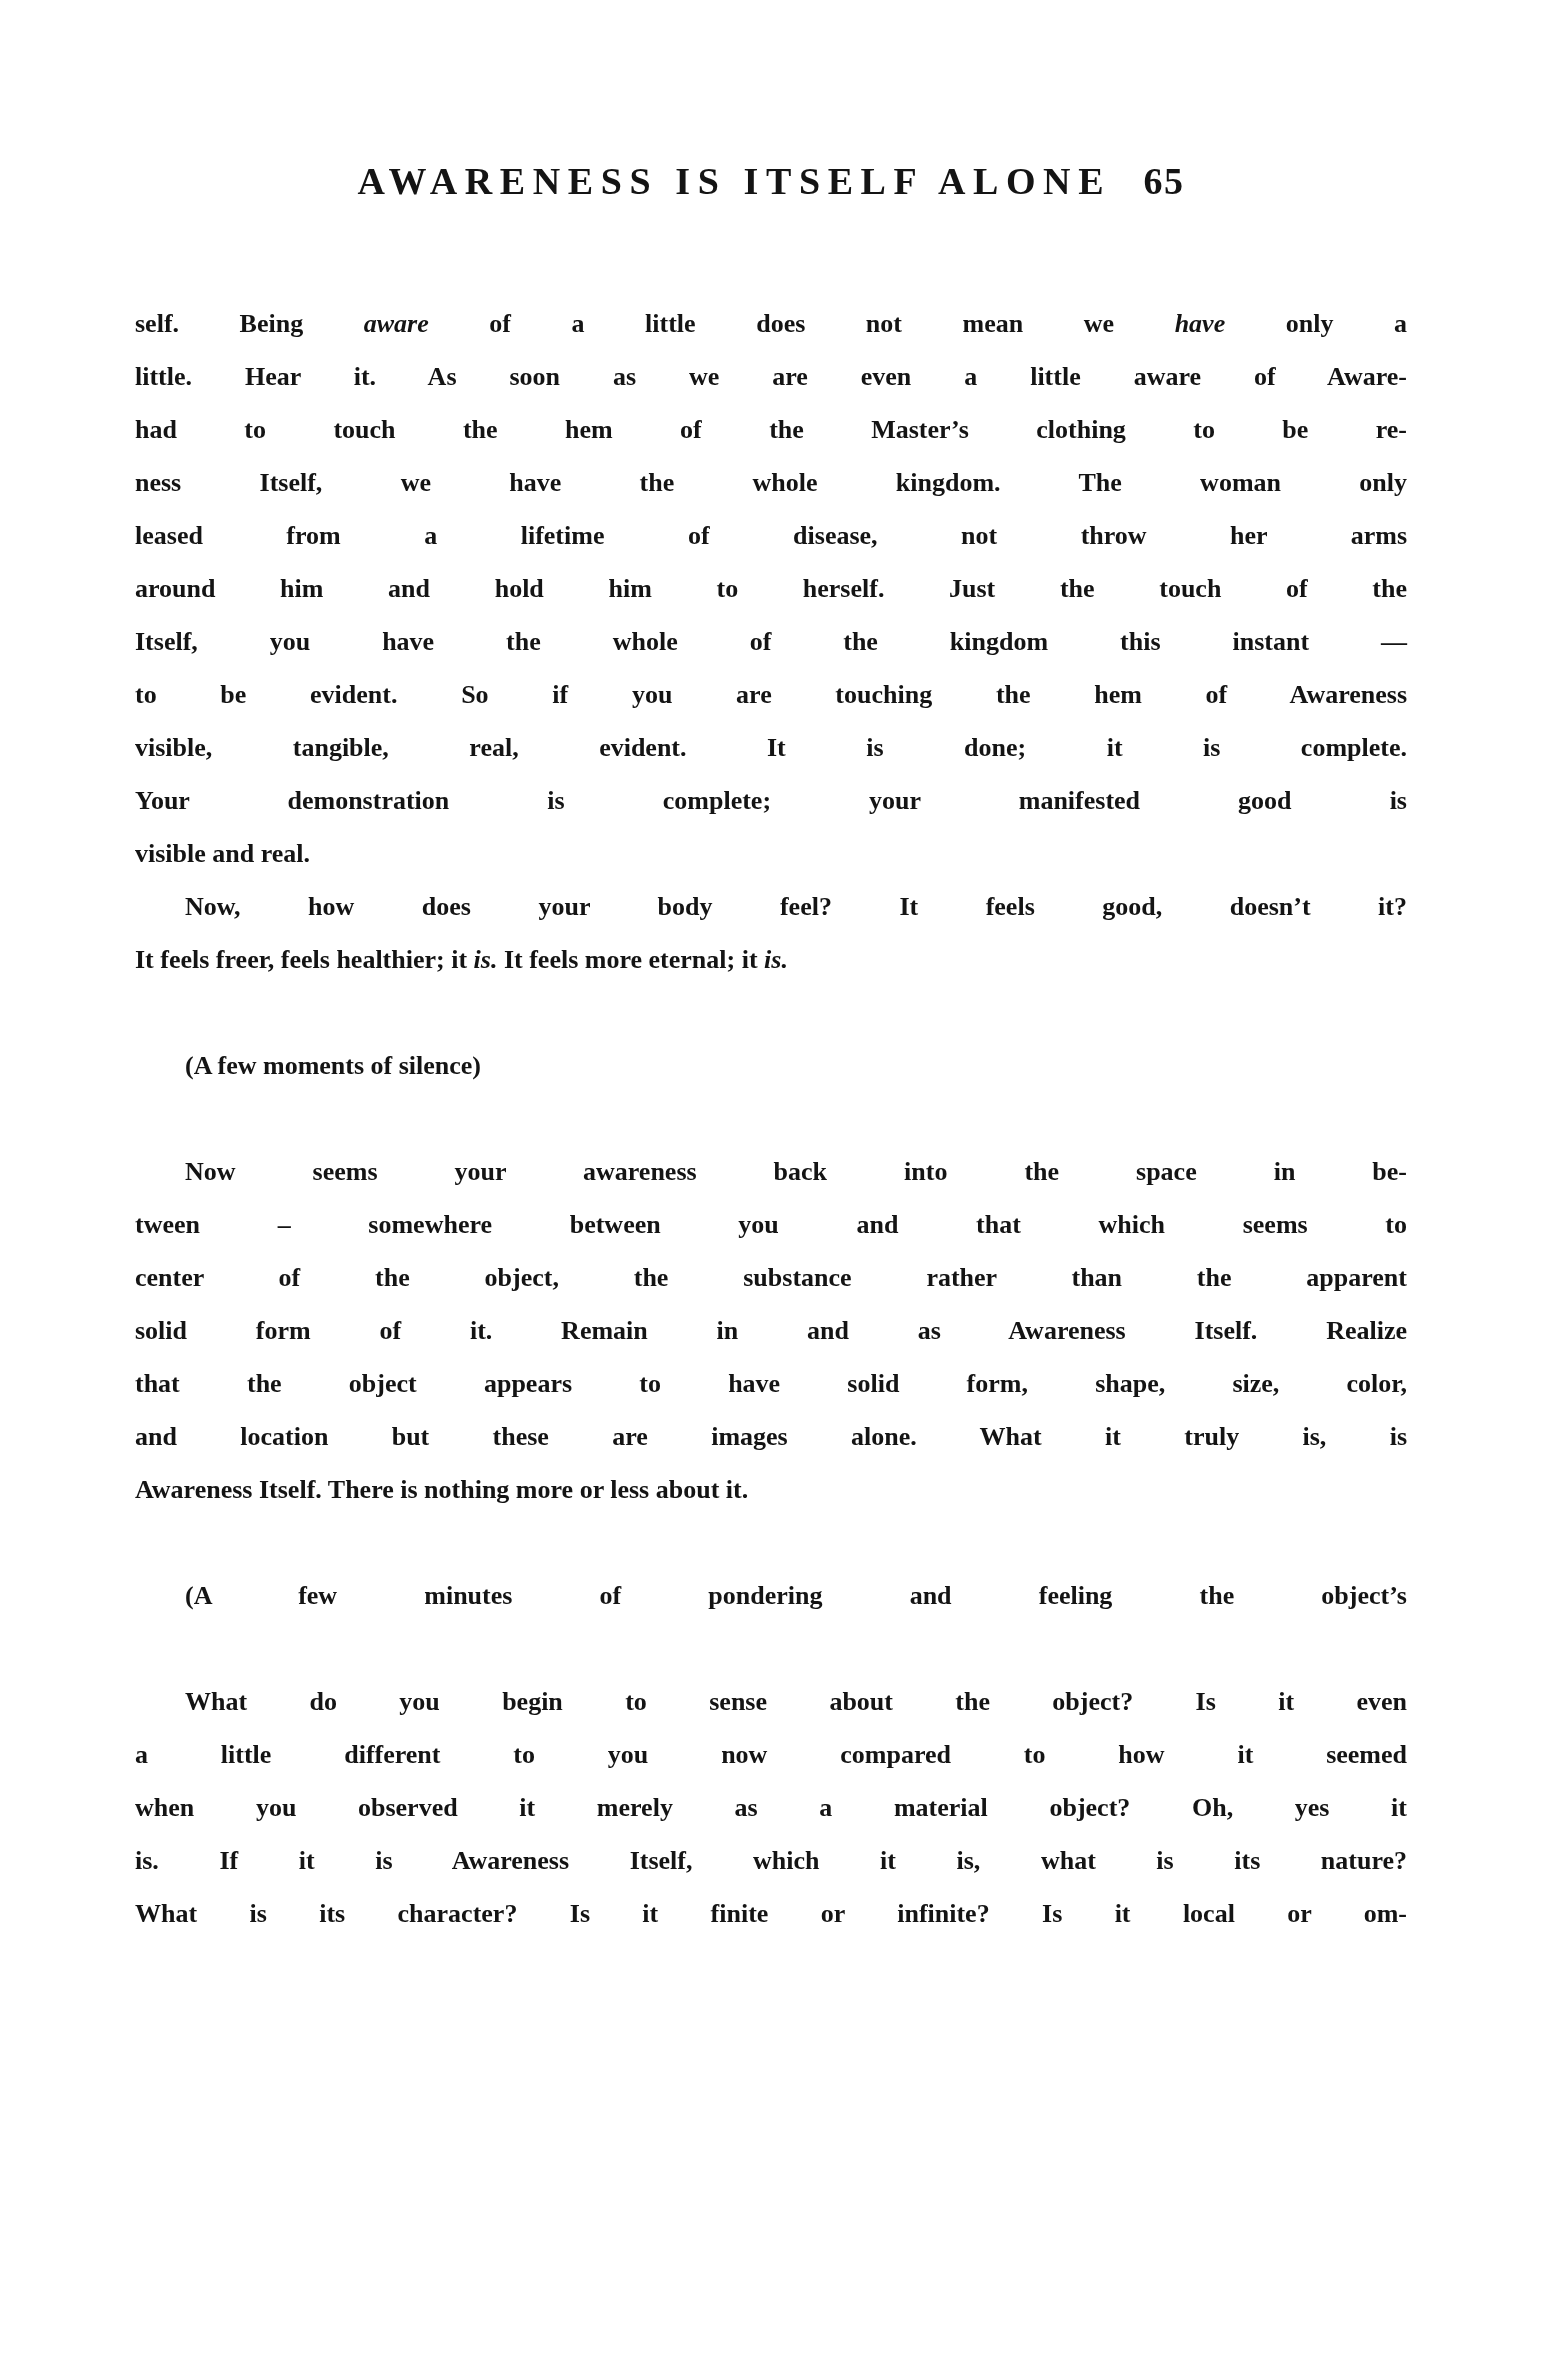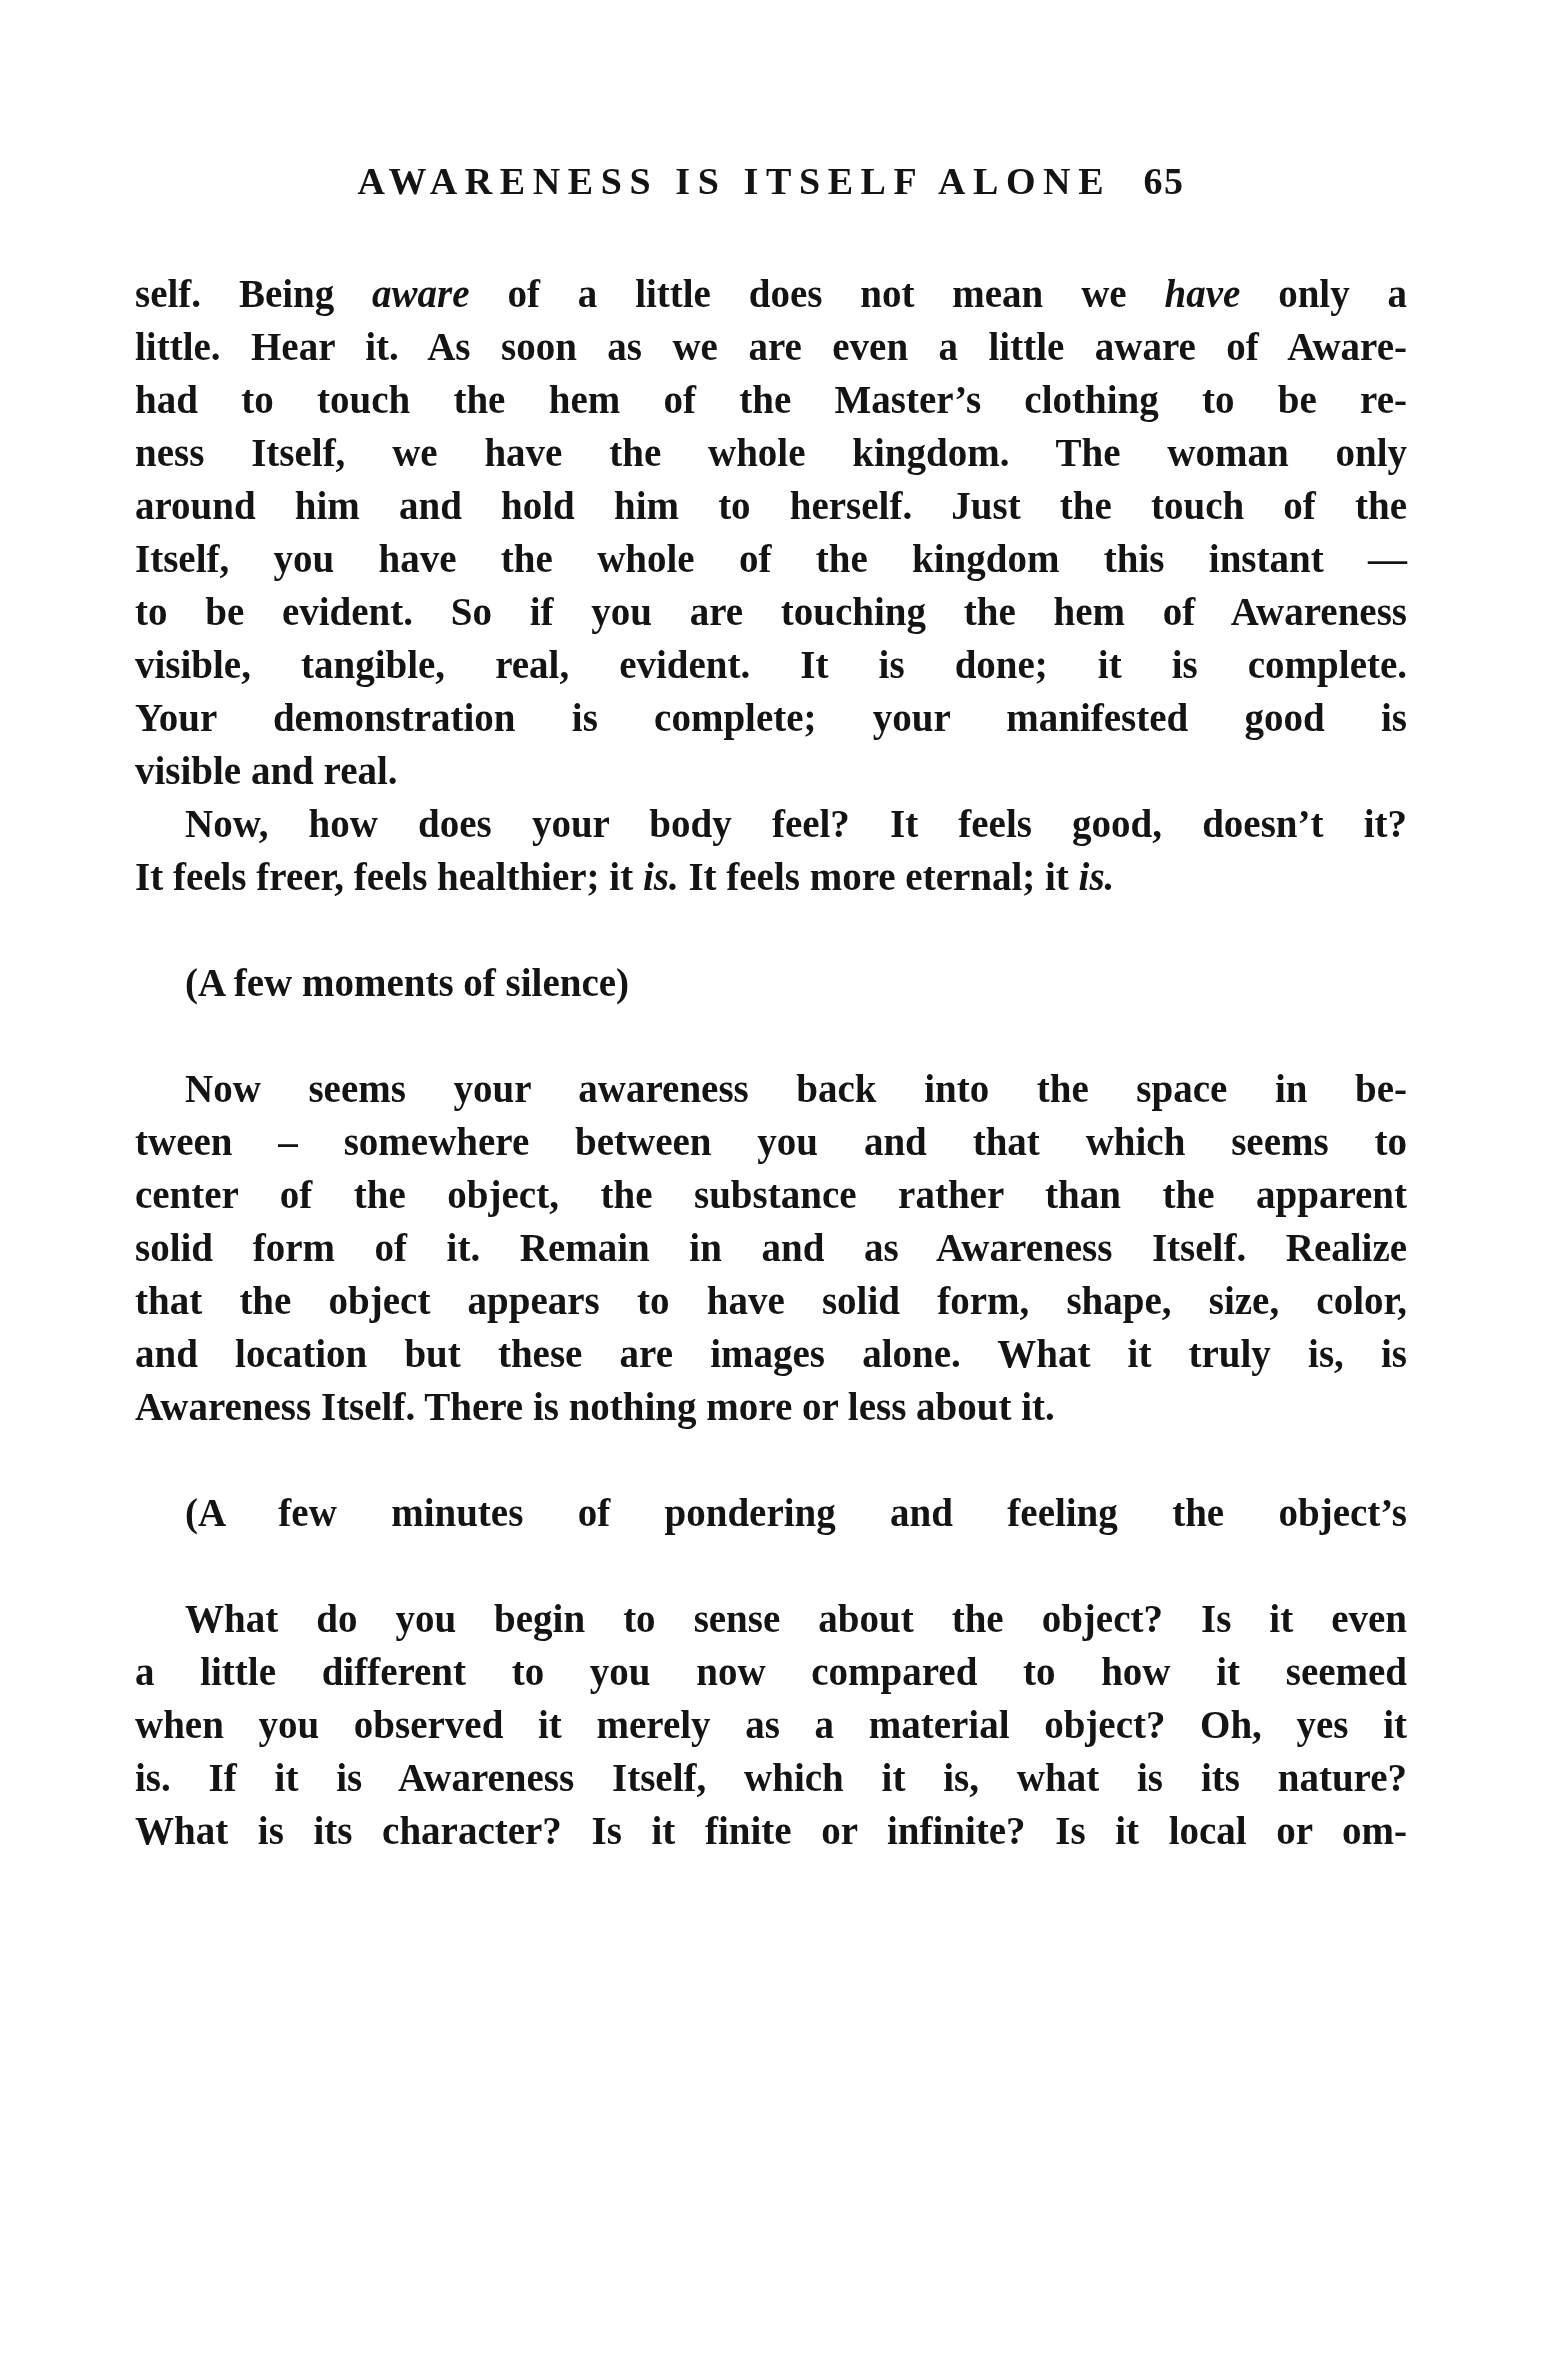--- a/index.html
+++ b/index.html
@@ -23,24 +23,24 @@
     line-height: 1.1;
     letter-spacing: 0.20em;
     color: #141414;
   }
   .running-head .pagenum {
     margin-left: 0.85em;
     letter-spacing: 0.04em;
   }
   .body-text {
     position: absolute;
-    top: 267px;
+    top: 297px;
     left: 135px;
     width: 1272px;
-    font-size: 39px;
+    font-size: 26px;
     line-height: 53px;
     color: #141414;
   }
   .line { min-height: 53px; text-align: left; }
   .line.justify { text-align: justify; text-align-last: justify; }
   .line.indent { padding-left: 50px; }
   .italic { font-style: italic; }
   .gap { height: 53px; }
 </style>
 </head>
@@ -48,20 +48,21 @@
 
 <div class="page" style="color: rgb(20, 20, 20);">
   <div class="running-head">
     <span>AWARENESS IS ITSELF ALONE</span><span class="pagenum">65</span>
   </div>
   <div class="body-text">
       <div class="line justify"><span>self. Being </span><span class="italic">aware</span><span> of a little does not mean we </span><span class="italic">have</span><span> only a</span></div>
       <div class="line justify"><span>little. Hear it. As soon as we are even a little aware of Aware-</span></div>
       <div class="line justify"><span>had to touch the hem of the Master’s clothing to be re-</span></div>
       <div class="line justify"><span>ness Itself, we have the whole kingdom. The woman only</span></div>
+      <div class="line justify"><span>leased from a lifetime of disease, not throw her arms</span></div>
       <div class="line justify"><span>around him and hold him to herself. Just the touch of the</span></div>
       <div class="line justify"><span>Itself, you have the whole of the kingdom this instant —</span></div>
       <div class="line justify"><span>to be evident. So if you are touching the hem of Awareness</span></div>
       <div class="line justify"><span>visible, tangible, real, evident. It is done; it is complete.</span></div>
       <div class="line justify"><span>Your demonstration is complete; your manifested good is</span></div>
       <div class="line"><span>visible and real.</span></div>
       <div class="line justify indent"><span>Now, how does your body feel? It feels good, doesn’t it?</span></div>
       <div class="line"><span>It feels freer, feels healthier; it </span><span class="italic">is.</span><span> It feels more eternal; it </span><span class="italic">is.</span></div>
       <div class="gap"></div>
       <div class="line indent"><span>(A few moments of silence)</span></div>

